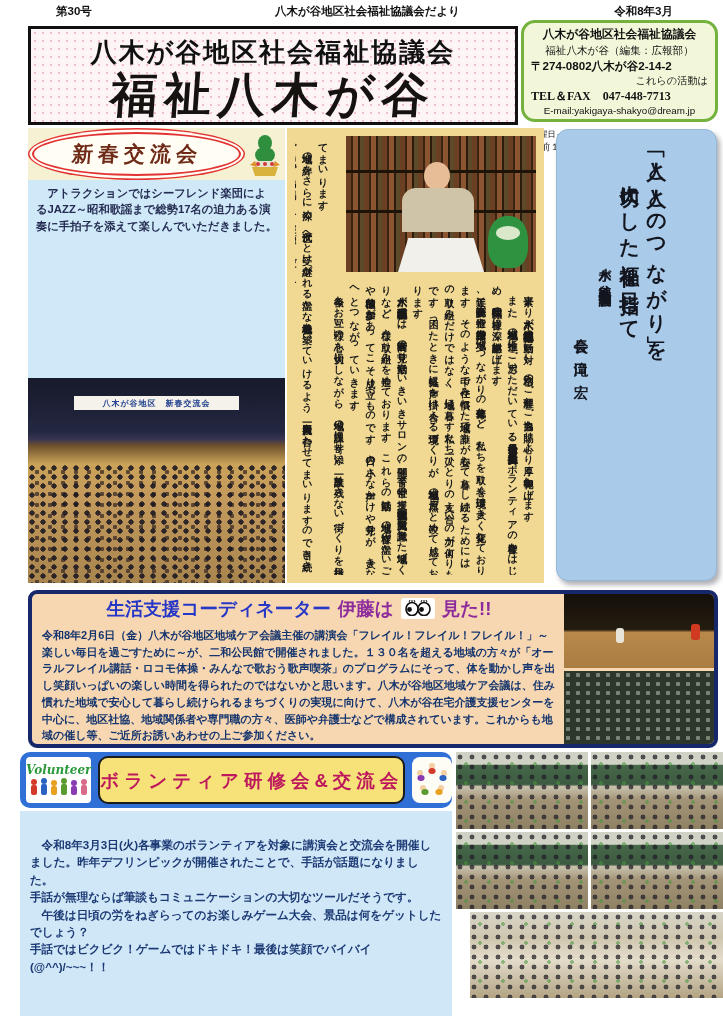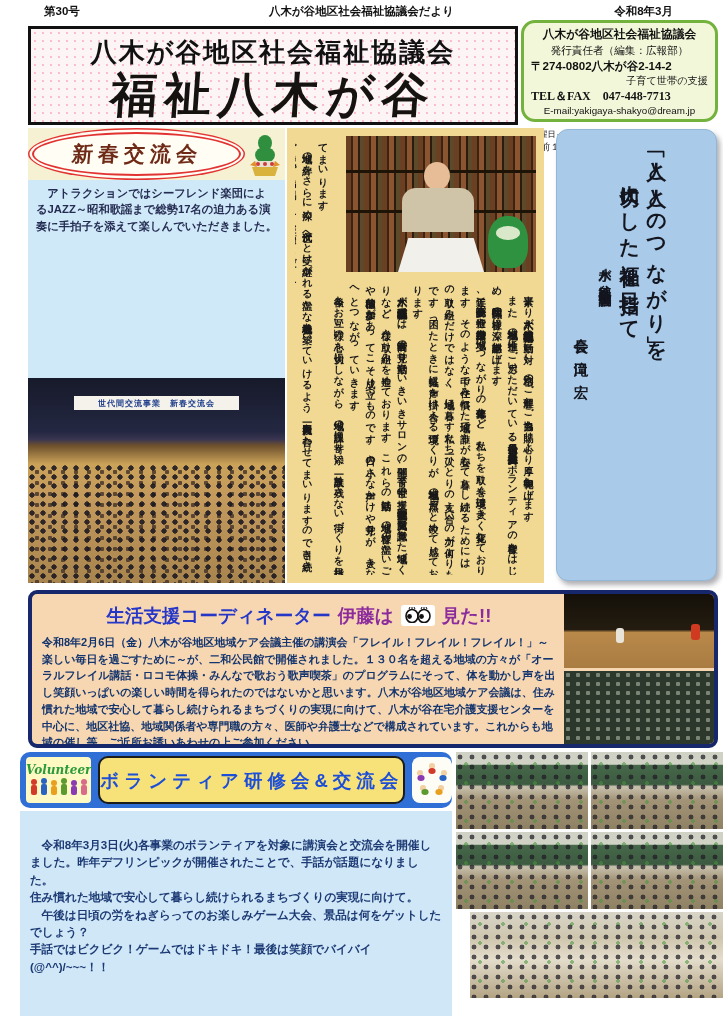--- a/index.html
+++ b/index.html
@@ -1,21 +1,21 @@
 <!DOCTYPE html>
 <html lang="ja"><head>
 <meta charset="utf-8">
 <style>
   html,body{margin:0;padding:0;}
   body{font-family:"Liberation Sans","DejaVu Sans",sans-serif;background:#ffffff;}
   .page{position:relative;width:723px;height:1024px;background:#ffffff;overflow:hidden;}
 
   
   .runhead{position:absolute;left:0;top:4px;width:723px;display:grid;grid-template-columns:160px 1fr 160px;align-items:center;}
-  .runhead .rh{font-size:11.5px;font-weight:bold;color:#111;}
+  .runhead .rh{font-size:11.5px;font-weight:bold;color:#111;margin-left:12px;}
   .rh-left{padding-left:44px;}
   .rh-center{text-align:center;}
   .rh-right{text-align:right;padding-right:50px;}
 
   
   .masthead{position:absolute;left:28px;top:26px;width:484px;height:93px;border:3px solid #111;
     background-color:#fdf4f6;
     background-image:radial-gradient(circle,#f5bfce 1.2px,rgba(0,0,0,0) 1.4px);
     background-size:8px 8px;text-align:center;}
   .mast-org{margin-top:6px;font-size:26px;font-weight:900;letter-spacing:2px;color:#111;}
@@ -77,48 +77,48 @@
     font-family:"DejaVu Serif","Liberation Serif",serif;color:#14161f;}
   .panel-text span{display:block;font-weight:bold;}
   .pl1{font-size:20px;padding-top:4px;letter-spacing:2px;}
   .pl2{font-size:20px;padding-top:30px;letter-spacing:2px;margin-left:4px;}
   .pl3{font-size:12.5px;padding-top:118px;margin-left:6px;letter-spacing:1px;}
   .pl4{font-size:14.5px;padding-top:186px;margin-left:6px;letter-spacing:3px;}
 
   
   .coord{position:absolute;left:28px;top:590px;width:690px;height:158px;box-sizing:border-box;
     border:4px solid #16286b;border-radius:9px;background:#f7d7b2;display:flex;overflow:hidden;}
-  .coord-left{flex:1;padding:9px 8px 2px 10px;box-sizing:border-box;}
+  .coord-left{flex:1;padding:2px 8px 2px 10px;box-sizing:border-box;}
   .coord-title{display:flex;align-items:center;justify-content:center;gap:7px;height:24px;}
   .ct-blue{font-size:18.5px;font-weight:900;color:#2637c8;}
   .ct-purple{font-size:18.5px;font-weight:900;color:#8c2b9c;}
   .eyes-badge{width:34px;height:21px;background:#fff;border-radius:3px;display:flex;align-items:center;justify-content:center;}
   .coord-body{margin-top:7px;font-size:11px;line-height:1.52;font-weight:bold;color:#15356e;}
   .coord-slogan{margin-top:2px;text-align:center;font-size:12.5px;font-weight:900;color:#2f9e3f;}
   .coord-slogan .quote{color:#9c3f9c;}
   .coord-photos{width:150px;display:flex;flex-direction:column;gap:3px;padding:0;}
   .photo-stage{height:74px;background:linear-gradient(#141009 0%,#241c10 48%,#b9894a 52%,#a97c42 100%);position:relative;}
   .photo-stage .fig-red{position:absolute;right:14px;top:30px;width:9px;height:16px;background:#d03a20;border-radius:3px;}
   .photo-stage .fig-white{position:absolute;left:52px;top:34px;width:8px;height:15px;background:#e8e4da;border-radius:3px;}
   .photo-audience{height:74px;background:#2c382c;position:relative;}
   .photo-audience::after{content:"";position:absolute;inset:0;
     background-image:radial-gradient(circle at 4px 4px,rgba(188,196,176,.55) 2px,rgba(0,0,0,0) 2.5px);background-size:10px 9px;}
 
   
   .volwrap{position:absolute;left:20px;top:752px;width:703px;height:264px;display:flex;gap:4px;}
   .vol-left{width:432px;display:flex;flex-direction:column;}
   .vol-header{height:56px;background:#2f6fd6;border-radius:10px;display:flex;align-items:center;gap:7px;
     padding:4px 6px;box-sizing:border-box;}
-  .vol-logo{width:72px;height:46px;background:#fef9c3;border-radius:4px;display:flex;flex-direction:column;
+  .vol-logo{width:72px;height:46px;background:#ffffff;border-radius:4px;display:flex;flex-direction:column;
     align-items:center;justify-content:center;}
   .vol-logo .vword{font-family:"DejaVu Serif","Liberation Serif",serif;font-style:italic;font-weight:bold;
     font-size:12px;color:#2a9a3a;line-height:1;}
   .vol-titlebox{flex:1;height:44px;background:#f7e27a;border:2.5px solid #1b1b1b;border-radius:10px;
     display:flex;align-items:center;justify-content:center;}
-  .vol-titlebox span{font-size:18.5px;font-weight:900;letter-spacing:5px;color:#1d4ed8;white-space:nowrap;}
+  .vol-titlebox span{font-size:18.5px;font-weight:900;letter-spacing:5px;color:#be185d;white-space:nowrap;}
   .people-badge{width:46px;height:46px;background:#fdfdf6;border-radius:8px;display:flex;align-items:center;justify-content:center;}
   .vol-body{flex:1;margin-top:3px;background:#cfe7f7;padding:25px 10px;box-sizing:border-box;
     font-size:11.6px;line-height:1.5;font-weight:bold;color:#1d3a75;overflow:hidden;}
   .vol-body p{margin:0;}
   .vol-photos{flex:1;display:flex;flex-direction:column;}
   .vp-grid{display:grid;grid-template-columns:1fr 1fr;gap:3px;}
   .vp{height:77px;position:relative;overflow:hidden;
     background:linear-gradient(#cfd2c4 0%,#cfd2c4 16%,#47684a 17%,#3c5a40 42%,#c9c2ae 45%,#a39478 62%,#8f8163 100%);}
   .vp::after,.vp-wide::after{content:"";position:absolute;inset:0;
     background-image:radial-gradient(circle at 4px 5px,rgba(30,28,36,.72) 2.2px,rgba(0,0,0,0) 2.7px),
@@ -138,23 +138,23 @@
     <div class="rh rh-right">令和8年3月</div>
   </div>
 
   <div class="masthead">
     <div class="mast-org">八木が谷地区社会福祉協議会</div>
     <div class="mast-title">福祉八木が谷</div>
   </div>
 
   <div class="pubbox">
     <div class="pub-org">八木が谷地区社会福祉協議会</div>
-    <div class="pub-editor">発行責任者（編集：広報部）</div>
+    <div class="pub-editor">福祉八木が谷（編集：広報部）</div>
     <div class="pub-addr">〒274-0802八木が谷2-14-2</div>
-    <div class="pub-addr2">子育て世帯の支援</div>
+    <div class="pub-addr2">これらの活動は</div>
     <div class="pub-tel">TEL＆FAX　047-448-7713</div>
     <div class="pub-mail">E-mail:yakigaya-shakyo@dream.jp</div>
     <div class="pub-days">月曜日～金曜日（祝日・公民館休館日は休み）</div>
     <div class="pub-hours">午前１０時～１２時　午後１時～３時</div>
   </div>
 
   <div class="leftcol">
     <div class="ny-titlerow">
       <div class="ny-oval">
         <span>新春交流会</span>
@@ -169,21 +169,21 @@
         <path d="M3 36 L29 36 L26 45 L6 45 Z" fill="#d8b23c"></path>
         <path d="M1 34 L6 30 L8 36 Z" fill="#e0902a"></path>
           <path d="M31 34 L26 30 L24 36 Z" fill="#e0902a"></path>
       </svg>
     </div>
     <div class="ny-text">
       <p>アトラクションではシーフレンド楽団によるJAZZ～昭和歌謡まで総勢17名の迫力ある演奏に手拍子を添えて楽しんでいただきました。</p>
     </div>
     <div class="photo-hall">
       <div class="stagebanner">
-        <span>世代間交流事業　新春交流会</span>
+        <span>八木が谷地区　新春交流会</span>
       </div>
       <div class="crowd"></div>
     </div>
   </div>
 
   <div class="midcol">
     <div class="chairman-text">
       <div class="photo-chairman">
         <div class="shelf" style="top:34px"></div>
         <div class="shelf" style="top:74px"></div>
@@ -295,21 +295,21 @@
               </g>
             <g>
                 <circle cx="8" cy="13" r="3" fill="#f3cfa2"></circle>
                 <ellipse cx="9" cy="18" rx="3.6" ry="3" fill="#8a3ab2"></ellipse>
               </g>
           </svg>
         </div>
       </div>
       <div class="vol-body">
         <p>　令和8年3月3日(火)各事業のボランティアを対象に講演会と交流会を開催しました。昨年デフリンピックが開催されたことで、手話が話題になりました。</p>
-        <p>住み慣れた地域で安心して暮らし続けられるまちづくりの実現に向けて。</p>
+        <p>手話が無理ならば筆談もコミュニケーションの大切なツールだそうです。</p>
         <p>　午後は日頃の労をねぎらってのお楽しみゲーム大会、景品は何をゲットしたでしょう？</p>
         <p>手話ではビクビク！ゲームではドキドキ！最後は笑顔でバイバイ(@^^)/~~~！！</p>
 
       </div>
     </div>
     <div class="vol-photos">
       <div class="vp-grid">
         <div class="vp"></div>
         <div class="vp"></div>
         <div class="vp"></div>

